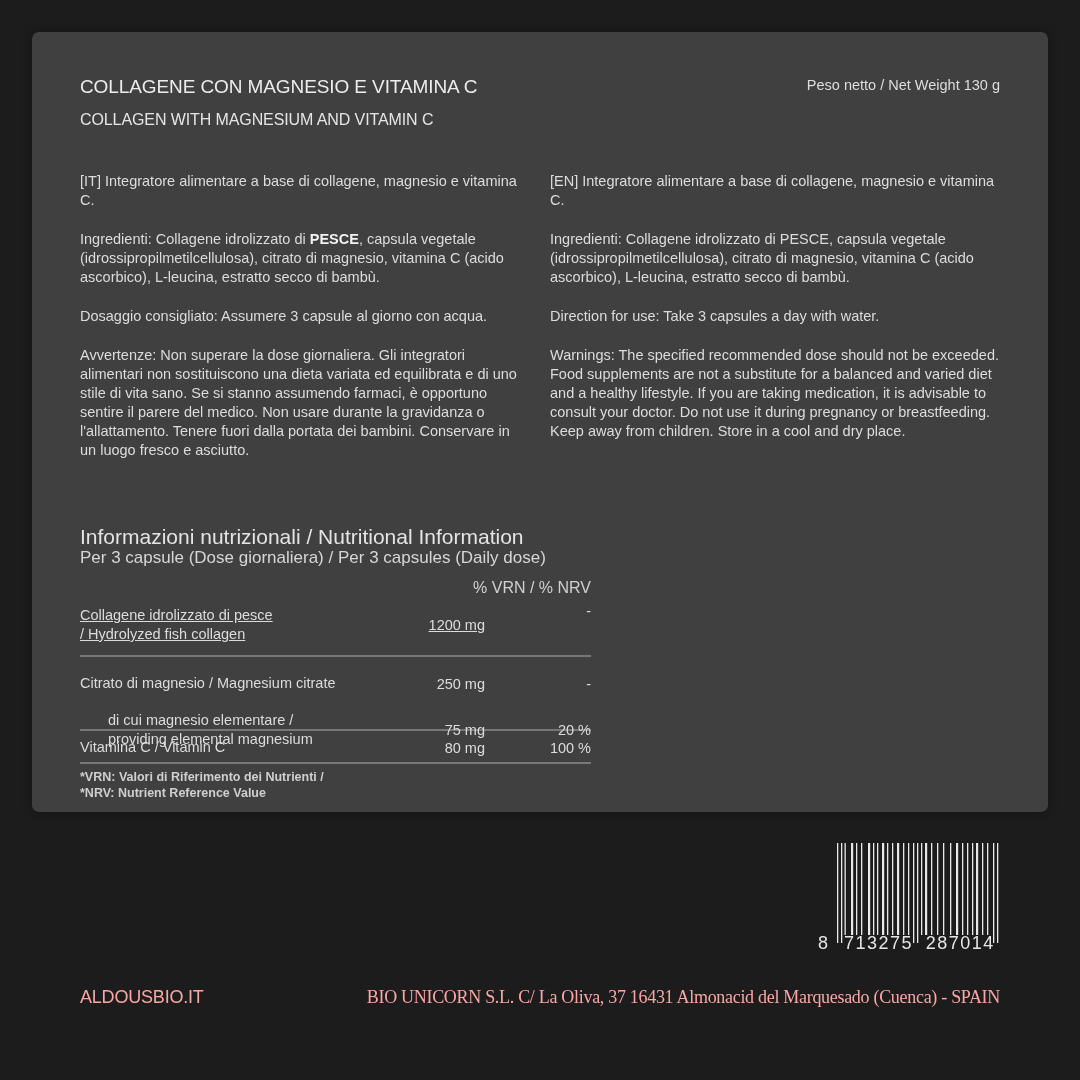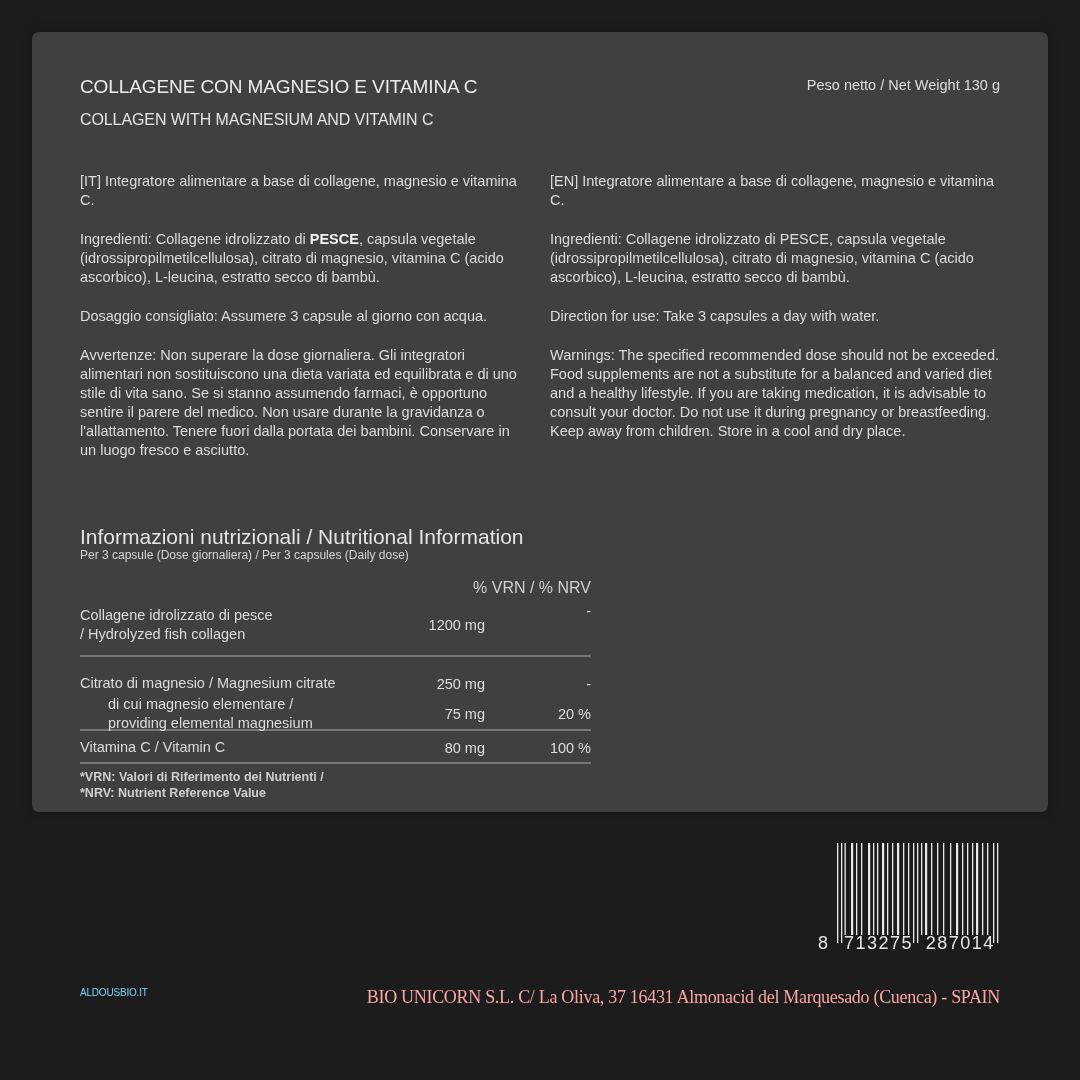--- a/index.html
+++ b/index.html
@@ -42,21 +42,21 @@
     .col.en { left: 518px; width: 460px; }
     .col p { margin: 17px 0 20px 0; }
     .col b { font-weight: bold; color: #f2f2f2; }
 
     .nutri-title {
       left: 48px; top: 493px;
       font-size: 21px; color: #e4e4e4; white-space: nowrap;
     }
     .nutri-sub {
       left: 48px; top: 516px;
-      font-size: 12px; color: #d6d6d6; white-space: nowrap;
+      font-size: 17px; color: #d6d6d6; white-space: nowrap;
     }
     .nutri-table {
       left: 48px; top: 545px; width: 511px;
       font-size: 14.5px; color: #dcdcdc;
     }
     .nt-head {
       height: 22px; text-align: right; font-size: 16px; color: #d0d0d0;
       line-height: 22px;
     }
     .nt-group { border-bottom: 2px solid #777; position: relative; }
@@ -74,21 +74,21 @@
     .barcode {
       left: 805px; top: 811px; width: 164px; height: 105px;
     }
     .barcode-digits {
       left: 786px; top: 901px;
       font-size: 18px; letter-spacing: 1.5px; color: #e6e6e6; white-space: nowrap;
       font-family: "Liberation Sans", sans-serif;
     }
     .footer-left {
       left: 48px; top: 955px;
-      font-size: 10px; color: #7dd3fc; white-space: nowrap; letter-spacing: -0.2px;
+      font-size: 18px; color: #fca5a5; white-space: nowrap; letter-spacing: -0.2px;
     }
     .footer-right {
       right: 48px; top: 955px;
       font-size: 18px; color: #fca5a5; white-space: nowrap; letter-spacing: -0.3px; font-family: Liberation Serif, serif;
     }
   </style>
 </head>
 <body>
 
 <div class="card">
@@ -110,38 +110,38 @@
     <p>Direction for use: Take 3 capsules a day with water.</p>
     <p>Warnings: The specified recommended dose should not be exceeded. Food supplements are not a substitute for a balanced and varied diet and a healthy lifestyle. If you are taking medication, it is advisable to consult your doctor. Do not use it during pregnancy or breastfeeding. Keep away from children. Store in a cool and dry place.</p>
   </div>
 
   <div class="abs nutri-title">Informazioni nutrizionali / Nutritional Information</div>
   <div class="abs nutri-sub">Per 3 capsule (Dose giornaliera)  / Per 3 capsules (Daily dose)</div>
 
   <div class="abs nutri-table">
     <div class="nt-head">% VRN / % NRV</div>
 
-    <div class="nt-group" style="height:56px;">
+    <div class="nt-group" style="height:56px;text-decoration:underline;">
       <div class="nt-row" style="padding-top:7px;">
         <div class="nt-name">
           <div>Collagene idrolizzato di pesce</div>
           <div>/ Hydrolyzed fish collagen</div>
         </div>
         <div class="nt-amt">1200 mg</div>
         <div class="nt-vrn" style="top:4px;">-</div>
       </div>
     </div>
 
     <div class="nt-group" style="height:72px;">
       <div class="nt-row" style="padding-top:16px; height:21px;">
         <div class="nt-name">Citrato di magnesio / Magnesium citrate</div>
         <div class="nt-amt">250 mg</div>
         <div class="nt-vrn">-</div>
       </div>
-      <div class="nt-row" style="padding-top:1px;">
+      <div class="nt-row" style="padding-top:1px;margin-top:16px;">
         <div class="nt-name nt-indent">
           <div>di cui magnesio elementare /</div>
           <div>providing elemental magnesium</div>
         </div>
         <div class="nt-amt">75 mg</div>
         <div class="nt-vrn">20 %</div>
       </div>
     </div>
 
     <div class="nt-group" style="height:31px;">

